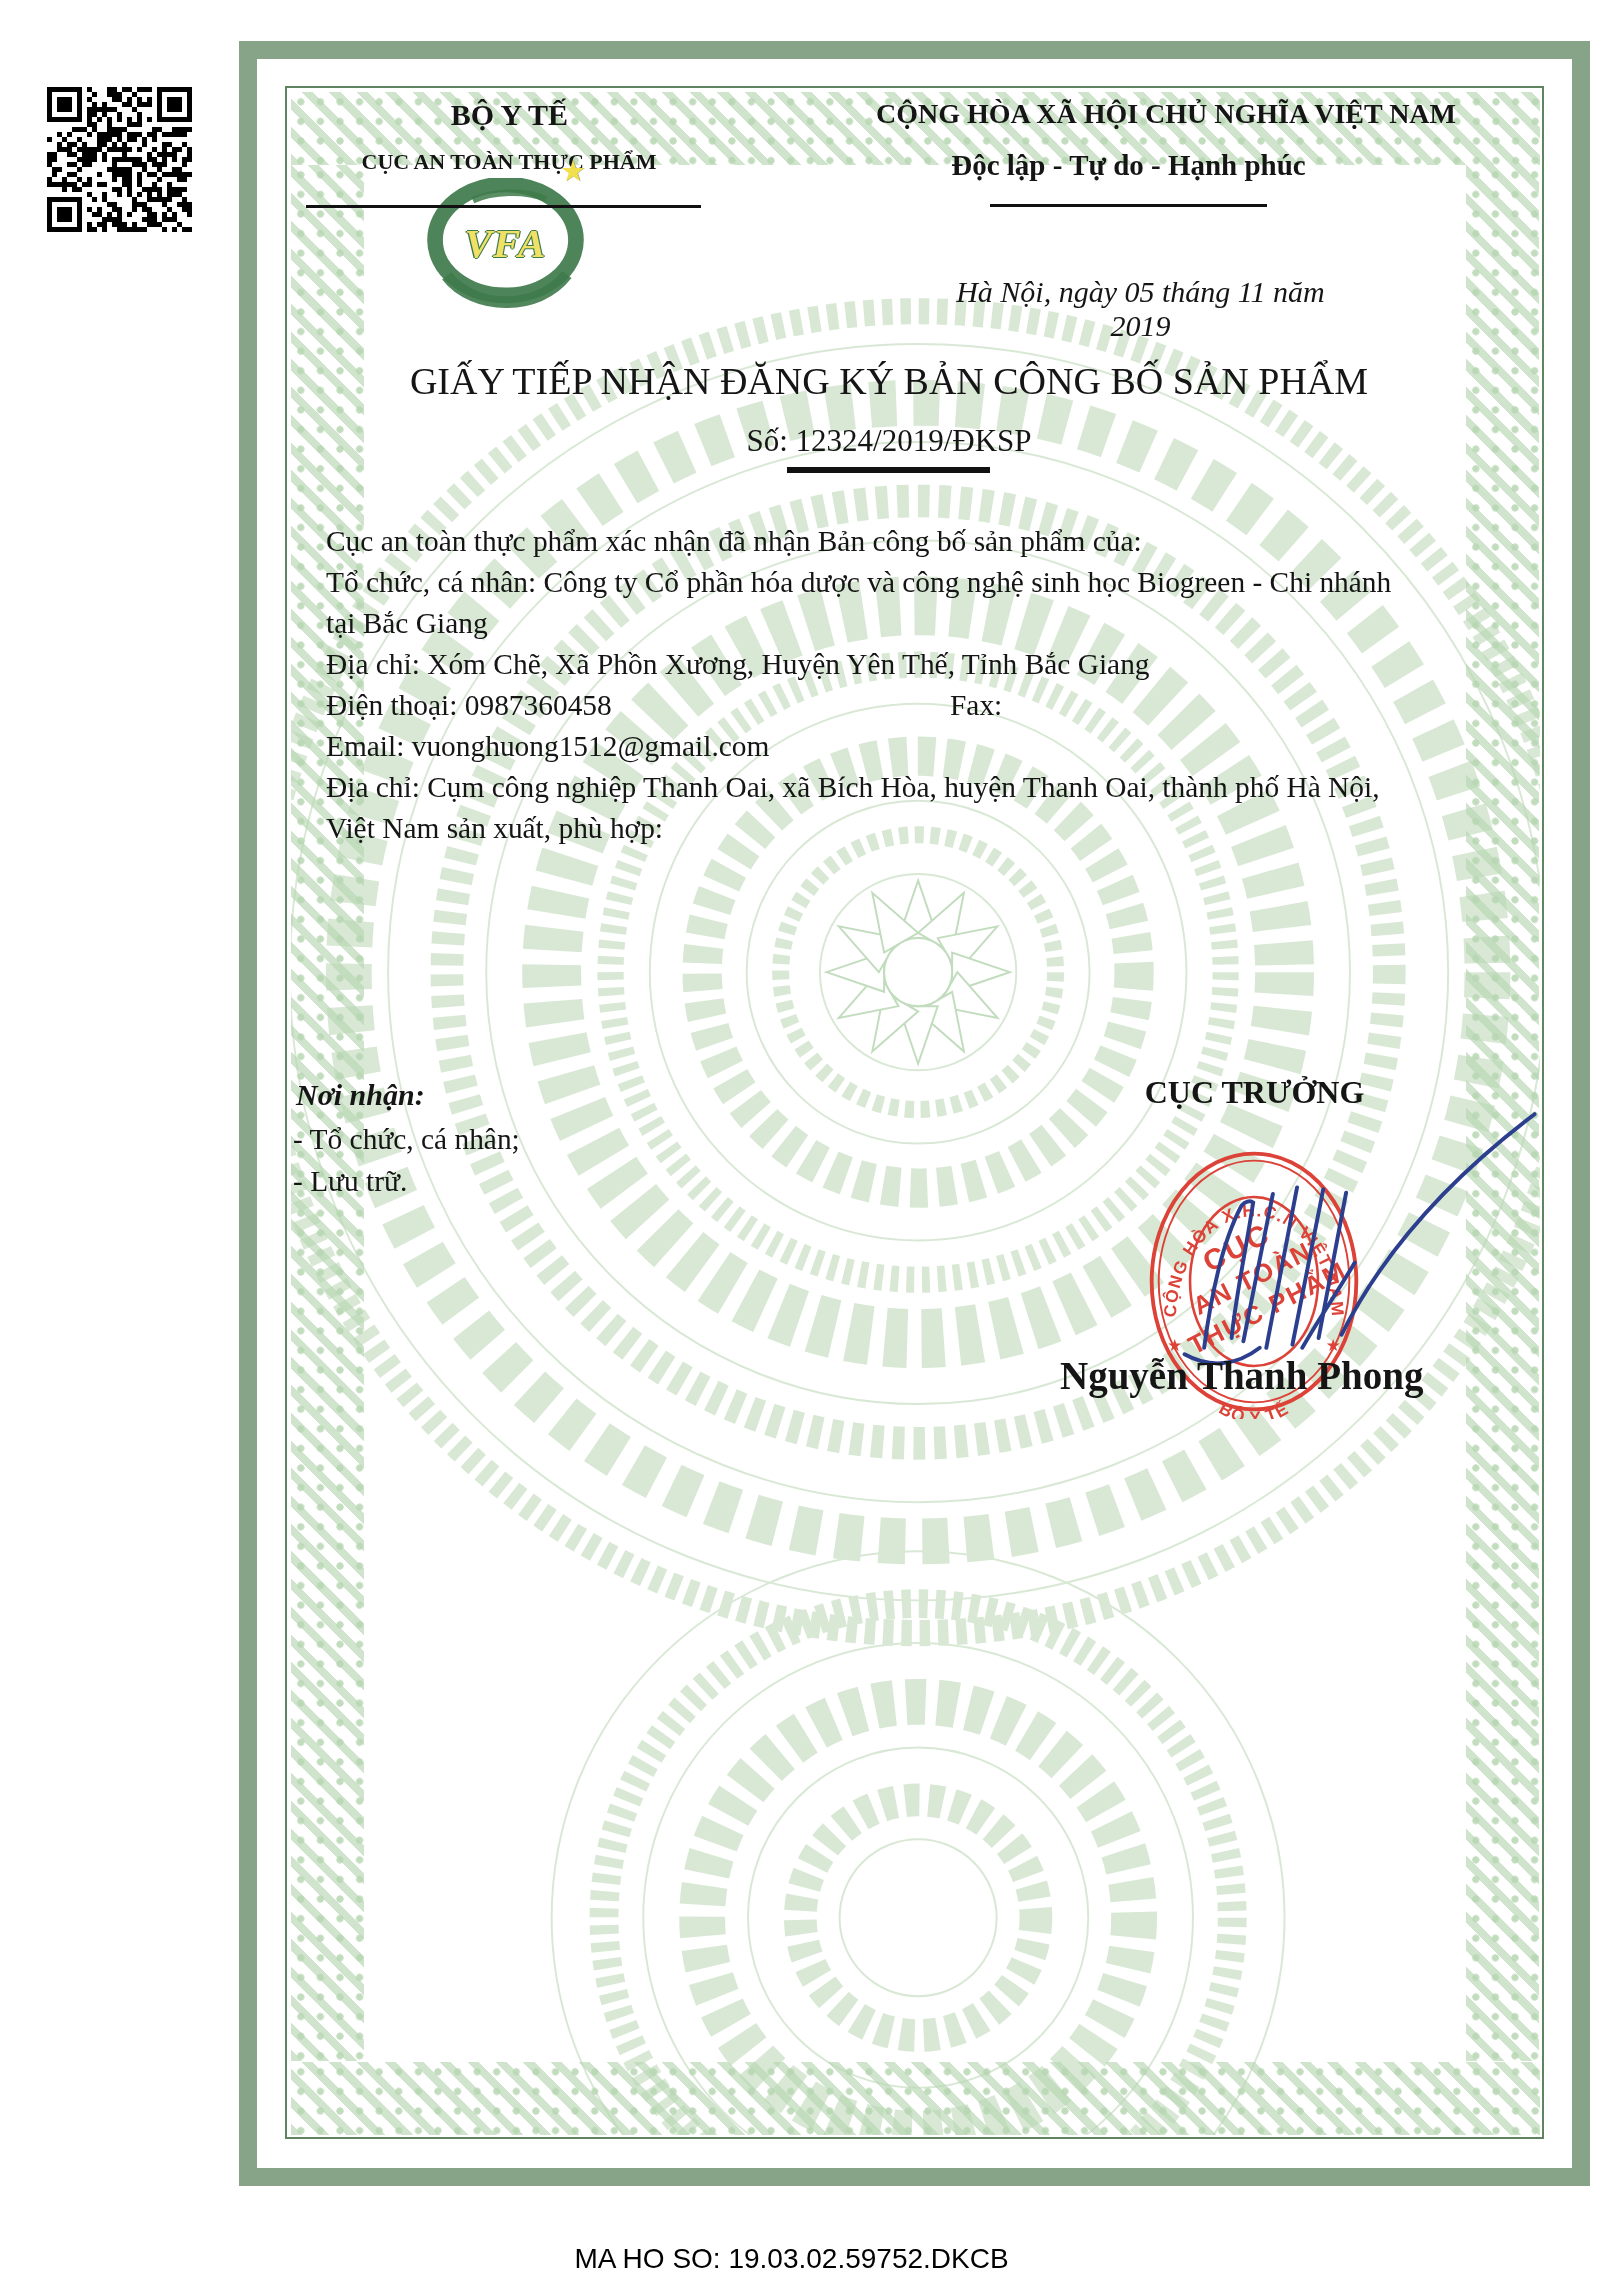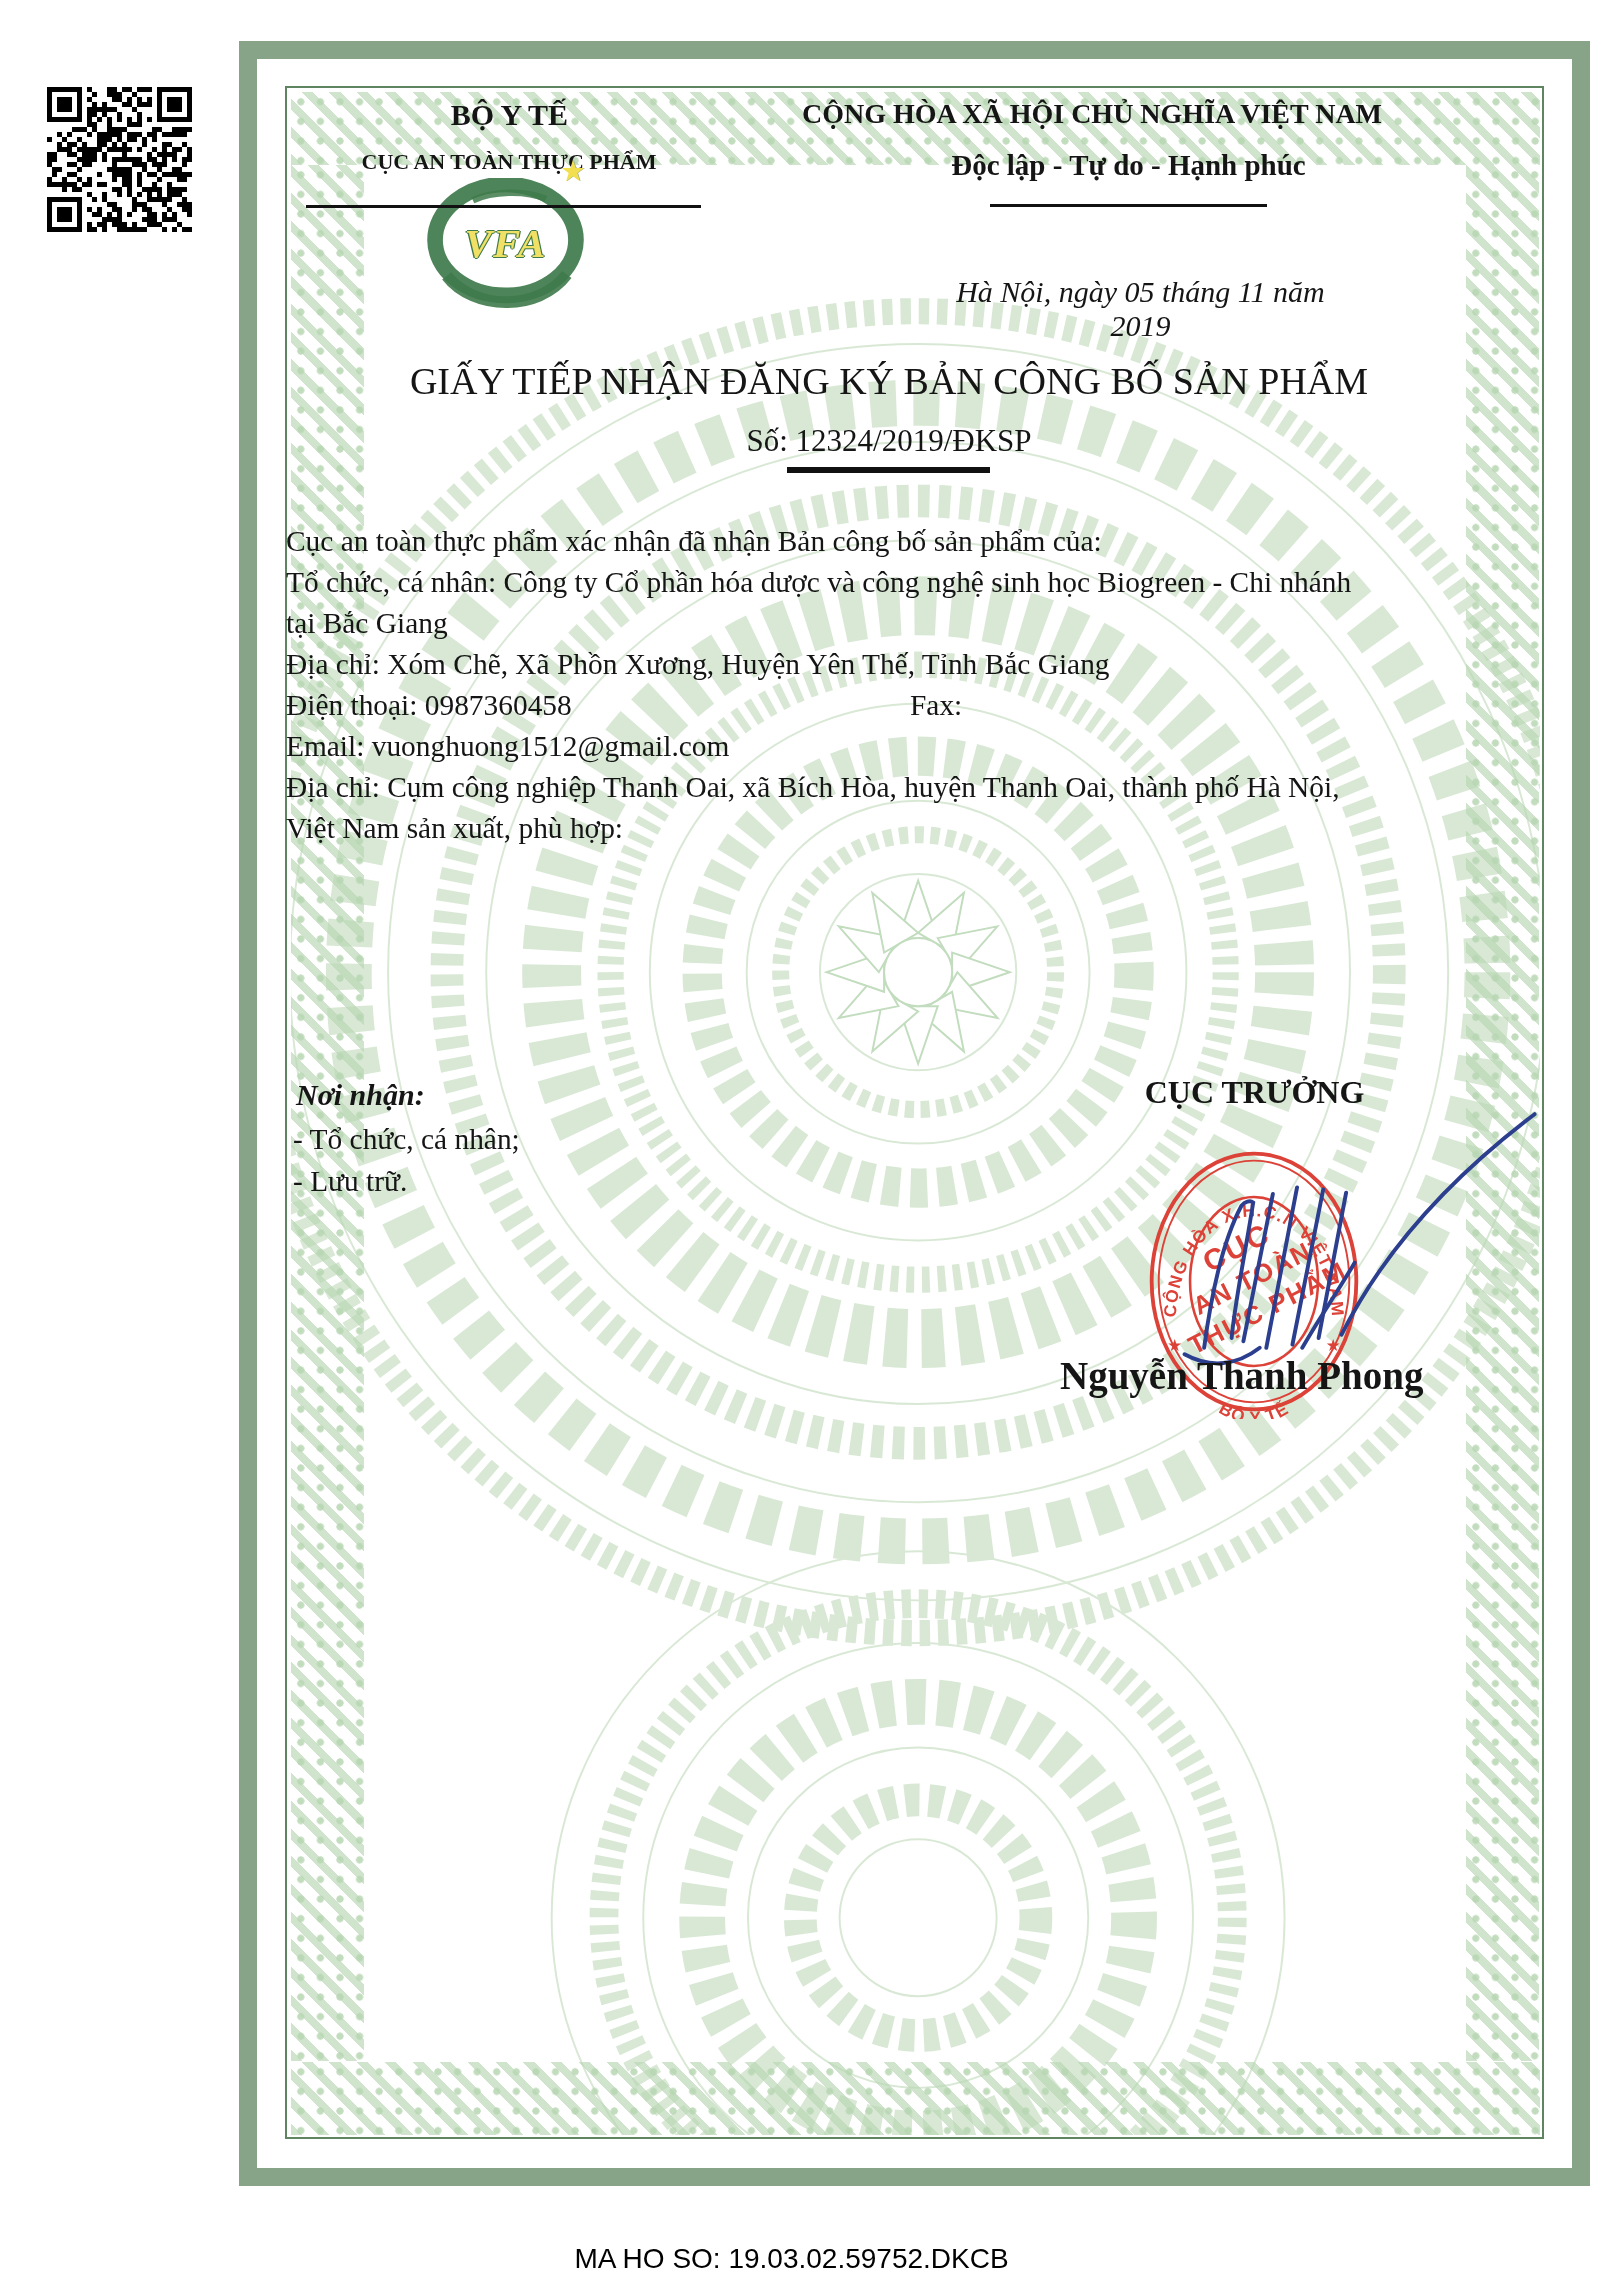--- a/index.html
+++ b/index.html
@@ -39,21 +39,21 @@
   .band.bottom{left:0;top:1970px;width:1249px;height:73px;}
   .band.left{left:0;top:73px;width:73px;height:1896px;}
   .band.right{left:1175px;top:73px;width:73px;height:1896px;}
 
   
   .h-left-ministry{position:absolute;left:287px;top:98px;width:445px;text-align:center;
      font-size:30px;font-weight:bold;z-index:5;}
   .h-left-dept{position:absolute;left:267px;top:149px;width:484px;text-align:center;
      font-size:22px;font-weight:bold;z-index:5;}
   .rule-left{position:absolute;left:306px;top:205px;width:395px;height:2.6px;background:#111;z-index:6;}
-  .h-right-country{position:absolute;left:802px;top:98px;width:654px;text-align:left;
+  .h-right-country{position:absolute;left:802px;top:98px;width:654px;text-align:right;
      font-size:28px;font-weight:bold;z-index:5;}
   .h-right-motto{position:absolute;left:932px;top:149px;width:393px;text-align:center;
      font-size:29px;font-weight:bold;z-index:5;}
   .rule-right{position:absolute;left:990px;top:204px;width:277px;height:2.6px;background:#111;z-index:5;}
   .dateline{position:absolute;left:944px;top:275px;width:393px;text-align:center;
      font-style:italic;font-size:30px;z-index:5;}
 
   
   .vfa{position:absolute;left:427px;top:178px;width:157px;height:137px;z-index:4;}
   .vfa svg{width:100%;height:100%;}
@@ -65,21 +65,21 @@
 
   
   .doc-title{position:absolute;left:300px;top:359px;width:1178px;text-align:center;
      font-size:38px;font-weight:normal;z-index:5;}
   .doc-number{position:absolute;left:300px;top:423px;width:1178px;text-align:center;
      font-size:31px;z-index:5;}
   .title-rule{position:absolute;left:787px;top:467px;width:203px;height:5.9px;background:#111;z-index:5;}
 
   
   .body-block{position:absolute;left:286px;top:521px;width:1250px;font-size:29.4px;
-     line-height:41px;z-index:5;}
+     line-height:41px;z-index:5;padding-left:40px;}
   .body-line{position:relative;height:41px;white-space:nowrap;}
   .fax{position:absolute;left:624px;top:0;}
   .sp-before-standard{margin-top:15.7px;}
   .sp-before-disclaimer{margin-top:17px;}
 
   
   .recip-title{position:absolute;left:296px;top:1078px;font-size:30px;font-weight:bold;
      font-style:italic;z-index:5;}
   .recip-1{position:absolute;left:293px;top:1123px;font-size:29.4px;z-index:5;}
   .recip-2{position:absolute;left:293px;top:1165px;font-size:29.4px;z-index:5;}

